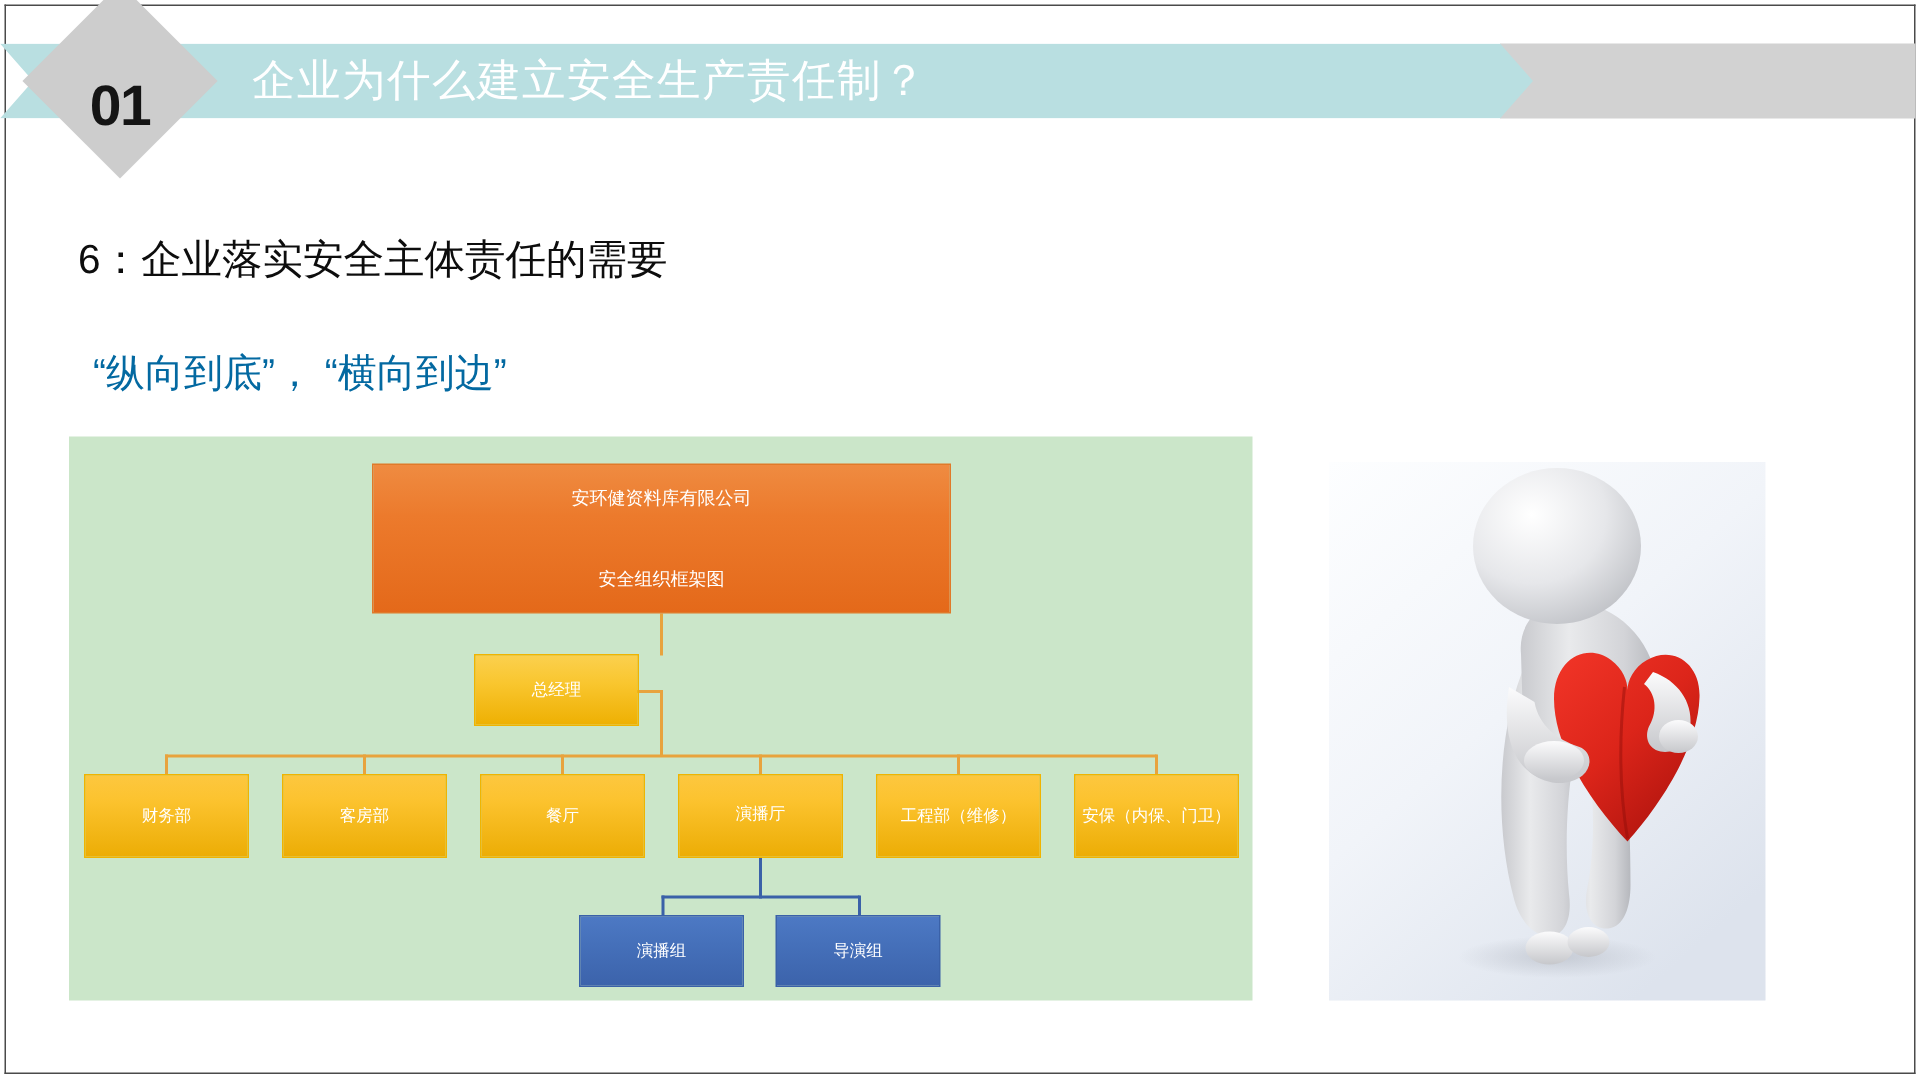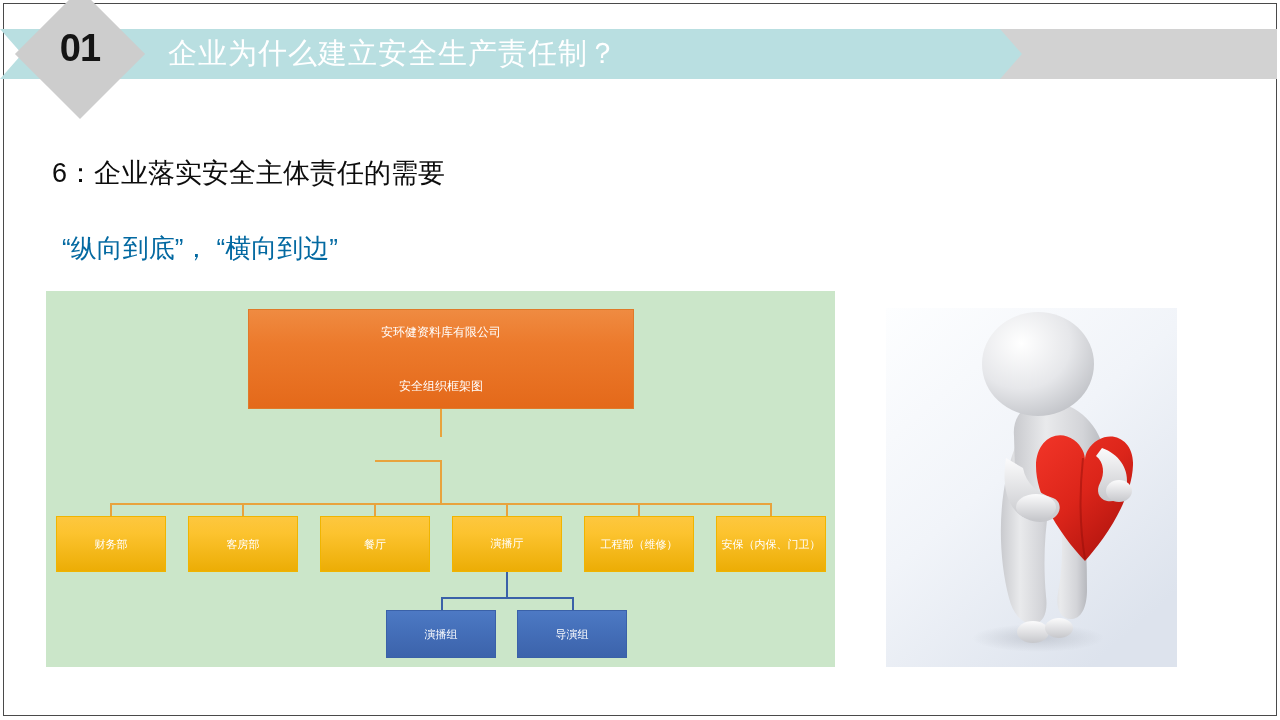--- a/index.html
+++ b/index.html
@@ -61,21 +61,21 @@
     left: 34px;
     top: 8px;
     width: 92px;
     height: 92px;
     background: #cdcdcd;
     transform: rotate(45deg);
   }
   #header-number {
     position: absolute;
     left: 34px;
-    top: 2px;
+    top: 25px;
     width: 92px;
     height: 92px;
     display: flex;
     align-items: center;
     justify-content: center;
     font-size: 38px;
     font-weight: bold;
     color: #141414;
     letter-spacing: -1px;
   }
@@ -210,20 +210,23 @@
     <div class="conn conn-blue" style="left:460px; top:281px; width:2px; height:27px;"></div>
     <div class="conn conn-blue" style="left:395px; top:306px; width:132px; height:2px;"></div>
     <div class="conn conn-blue" style="left:395px; top:306px; width:2px; height:13px;"></div>
     <div class="conn conn-blue" style="left:526px; top:306px; width:2px; height:13px;"></div>
 
     <div class="node node-root" style="left:202px; top:18px; width:386px; height:100px; flex-direction:column;">
       <span>安环健资料库有限公司</span>
       <span class="line2">安全组织框架图</span>
     </div>
 
+    <div class="node node-mgr" style="left:270px; top:145px; width:110px; height:48px;">
+      <span>总经理</span>
+    </div>
 
     <div class="node node-dept" style="left:10px; top:225px; width:110px; height:56px;">
       <span>财务部</span>
     </div>
     <div class="node node-dept" style="left:142px; top:225px; width:110px; height:56px;">
       <span>客房部</span>
     </div>
     <div class="node node-dept" style="left:274px; top:225px; width:110px; height:56px;">
       <span>餐厅</span>
     </div>

